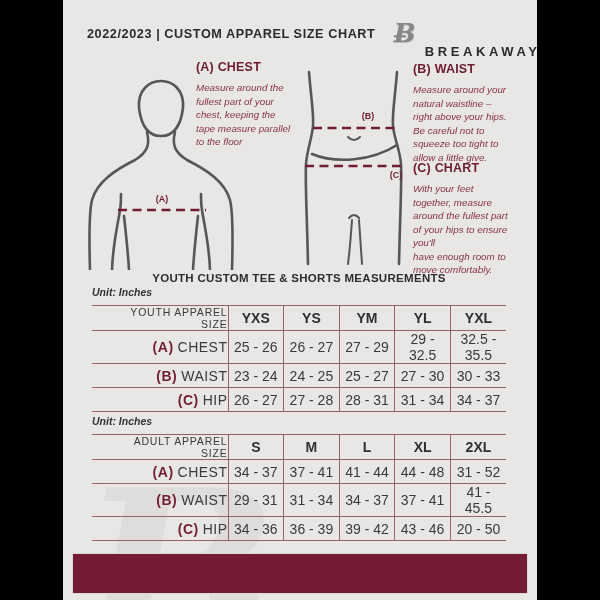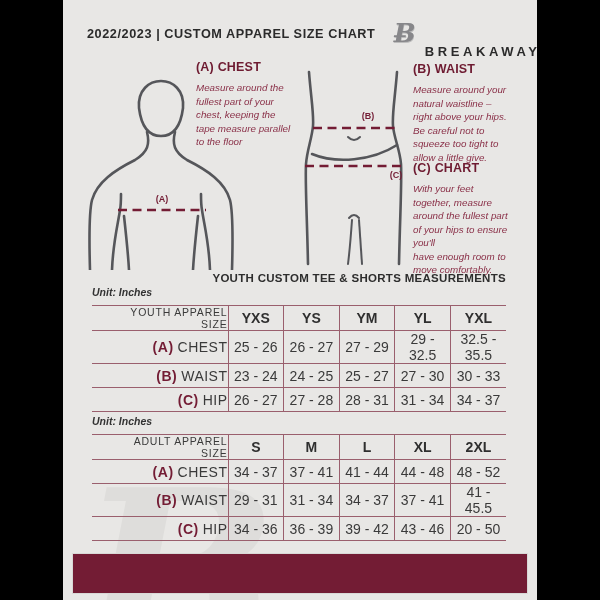--- a/index.html
+++ b/index.html
@@ -45,21 +45,21 @@
   .instr h3{
     margin:0 0 7px 0;font-size:12.5px;font-weight:700;color:#6e1b31;letter-spacing:.2px;
   }
   .instr p{
     margin:0;font-size:9.8px;font-style:italic;color:#8a3048;
     line-height:1.38;white-space:pre-line;
   }
   
   .tblock{position:absolute;left:29px;width:414px;z-index:1;}
   .tblock .ttitle{
-    text-align:right;font-weight:700;font-size:11.5px;color:#2d2d2d;letter-spacing:.3px;
+    text-align:center;font-weight:700;font-size:11.5px;color:#2d2d2d;letter-spacing:.3px;
   }
   .tblock .tunit{
     text-align:left;font-style:italic;font-weight:600;font-size:10.5px;color:#333;margin-top:2px;
   }
   table{border-collapse:collapse;width:414px;table-layout:fixed;margin-top:7px;}
   col.c0{width:136px;}
   td{
     border-top:1.4px solid #9a5f6d;border-left:1.4px solid #9a5f6d;
     font-size:14px;color:#3a3a3a;text-align:center;padding:0;height:23px;
   }
@@ -226,21 +226,21 @@
         <td>L</td>
         <td>XL</td>
         <td>2XL</td>
       </tr>
       <tr>
         <td class="lab"><span class="k">(A)</span><span>CHEST</span></td>
         <td>34 - 37</td>
         <td>37 - 41</td>
         <td>41 - 44</td>
         <td>44 - 48</td>
-        <td>48 - 52</td>
+        <td>31 - 52</td>
       </tr>
       <tr>
         <td class="lab"><span class="k">(B)</span><span>WAIST</span></td>
         <td>29 - 31</td>
         <td>31 - 34</td>
         <td>34 - 37</td>
         <td>37 - 41</td>
         <td>41 - 45.5</td>
       </tr>
       <tr class="last">

